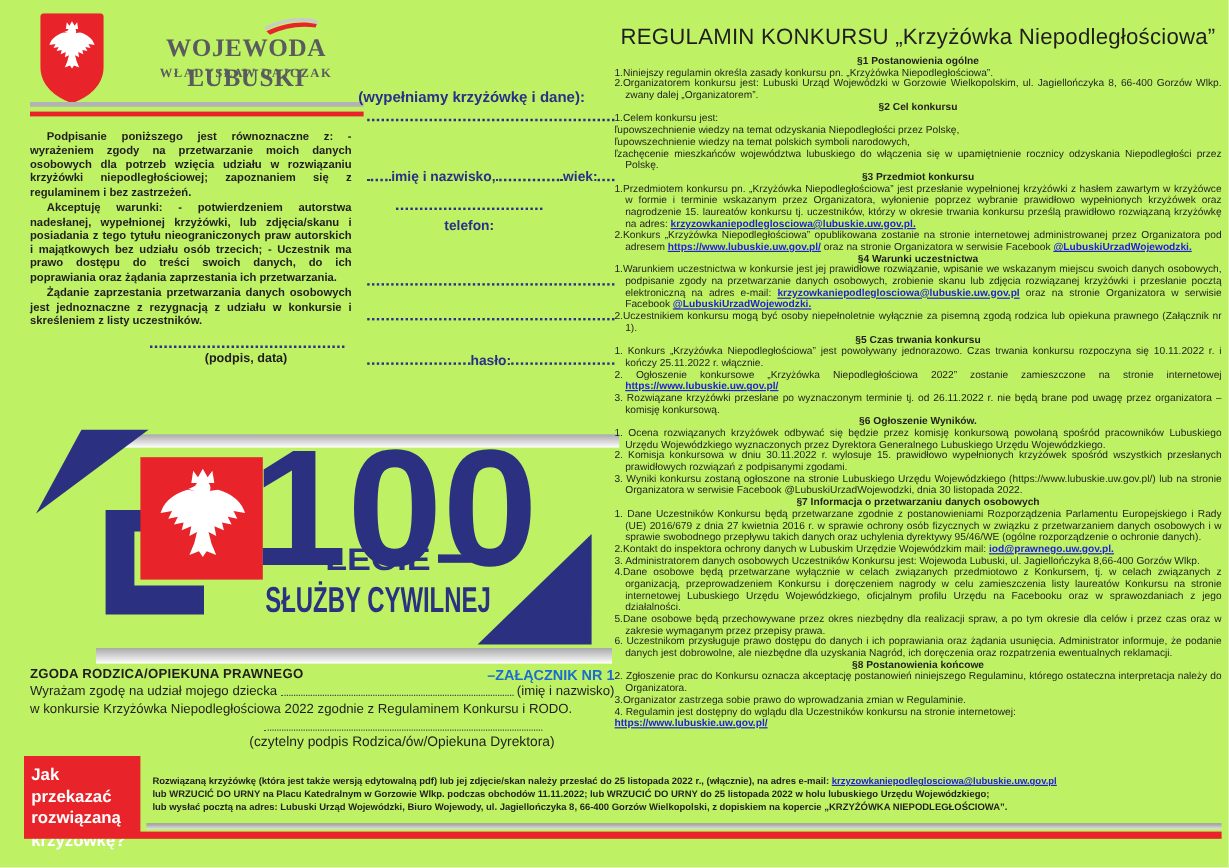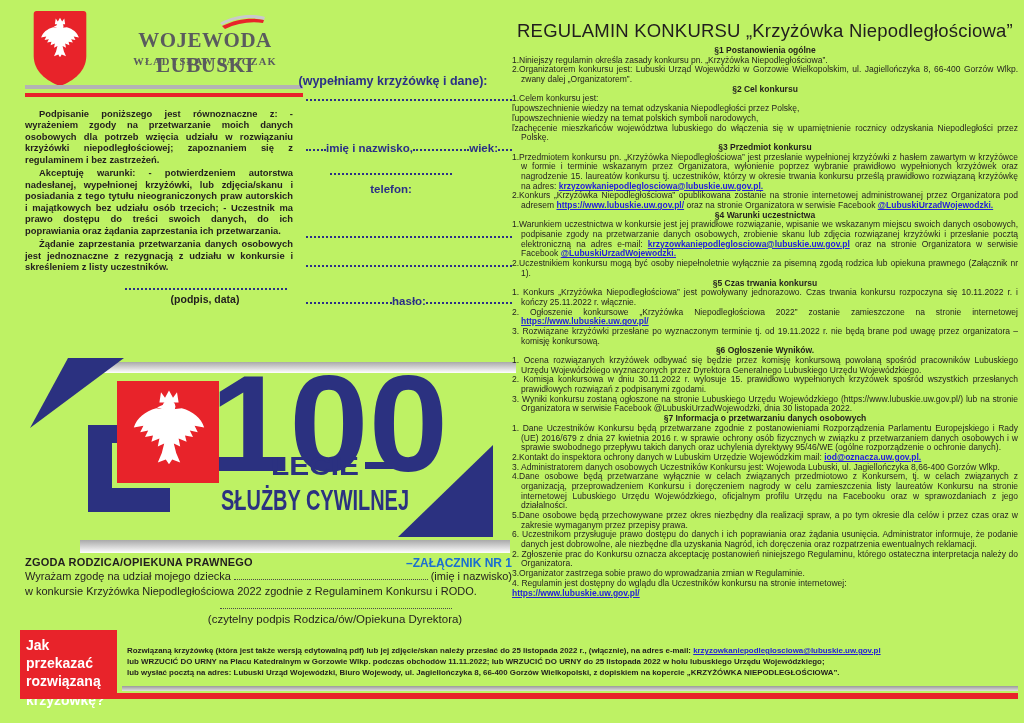--- a/index.html
+++ b/index.html
@@ -145,32 +145,33 @@
       <div class="item"><span>ľzachęcenie mieszkańców województwa lubuskiego do włączenia się w upamiętnienie  rocznicy odzyskania Niepodległości przez Polskę.</span></div>
       <div class="sec-h">§3  Przedmiot konkursu</div>
       <div class="item"><span>1.Przedmiotem konkursu pn. „Krzyżówka Niepodległościowa” jest przesłanie wypełnionej krzyżówki z hasłem zawartym w krzyżówce w formie i terminie wskazanym przez Organizatora, wyłonienie poprzez wybranie prawidłowo wypełnionych krzyżówek oraz nagrodzenie 15. laureatów konkursu tj. uczestników, którzy w okresie trwania konkursu prześlą prawidłowo rozwiązaną krzyżówkę na adres: </span><span class="lnk">krzyzowkaniepodleglosciowa@lubuskie.uw.gov.pl.</span></div>
       <div class="item"><span>2.Konkurs „Krzyżówka Niepodległościowa” opublikowana zostanie na stronie internetowej administrowanej przez Organizatora pod adresem </span><span class="lnk">https://www.lubuskie.uw.gov.pl/</span><span> oraz na stronie Organizatora w serwisie Facebook </span><span class="lnk">@LubuskiUrzadWojewodzki.</span></div>
       <div class="sec-h">§4  Warunki uczestnictwa</div>
       <div class="item"><span>1.Warunkiem uczestnictwa w konkursie jest jej prawidłowe rozwiązanie, wpisanie we wskazanym miejscu swoich danych osobowych, podpisanie zgody na przetwarzanie danych osobowych, zrobienie skanu lub zdjęcia rozwiązanej krzyżówki i przesłanie pocztą elektroniczną na adres e-mail: </span><span class="lnk">krzyzowkaniepodleglosciowa@lubuskie.uw.gov.pl</span><span> oraz na stronie Organizatora w serwisie Facebook </span><span class="lnk">@LubuskiUrzadWojewodzki.</span></div>
       <div class="item"><span>2.Uczestnikiem konkursu mogą być osoby niepełnoletnie wyłącznie za pisemną zgodą rodzica lub opiekuna prawnego (Załącznik nr 1).</span></div>
       <div class="sec-h">§5  Czas trwania konkursu</div>
       <div class="item"><span>1. Konkurs „Krzyżówka Niepodległościowa” jest powoływany jednorazowo. Czas trwania konkursu rozpoczyna się 10.11.2022 r. i kończy 25.11.2022 r. włącznie.</span></div>
       <div class="item"><span>2. Ogłoszenie konkursowe „Krzyżówka Niepodległościowa 2022” zostanie zamieszczone na stronie internetowej </span><span class="lnk">https://www.lubuskie.uw.gov.pl/</span></div>
-      <div class="item"><span>3. Rozwiązane krzyżówki przesłane po wyznaczonym terminie tj. od 19.11.2022 r. nie będą brane pod uwagę przez organizatora – komisję konkursową.</span></div>
+      <div class="item"><span>3. Rozwiązane krzyżówki przesłane po wyznaczonym terminie tj. od 26.11.2022 r. nie będą brane pod uwagę przez organizatora – komisję konkursową.</span></div>
       <div class="sec-h">§6  Ogłoszenie Wyników.</div>
       <div class="item"><span>1. Ocena rozwiązanych krzyżówek odbywać się będzie przez komisję konkursową powołaną spośród pracowników Lubuskiego Urzędu Wojewódzkiego wyznaczonych przez Dyrektora Generalnego Lubuskiego Urzędu Wojewódzkiego.</span></div>
       <div class="item"><span>2. Komisja konkursowa w dniu 30.11.2022 r. wylosuje 15. prawidłowo wypełnionych krzyżówek spośród wszystkich przesłanych prawidłowych rozwiązań z podpisanymi zgodami.</span></div>
       <div class="item"><span>3. Wyniki konkursu zostaną ogłoszone na stronie Lubuskiego Urzędu Wojewódzkiego (https://www.lubuskie.uw.gov.pl/)  lub na stronie Organizatora w serwisie Facebook @LubuskiUrzadWojewodzki, dnia 30 listopada 2022.</span></div>
       <div class="sec-h">§7  Informacja o przetwarzaniu danych osobowych</div>
       <div class="item"><span>1. Dane Uczestników Konkursu będą przetwarzane zgodnie z postanowieniami Rozporządzenia Parlamentu Europejskiego i Rady (UE) 2016/679 z dnia 27 kwietnia 2016 r. w sprawie ochrony osób fizycznych w związku z przetwarzaniem danych osobowych i w sprawie swobodnego przepływu takich danych oraz uchylenia dyrektywy 95/46/WE (ogólne rozporządzenie o ochronie danych).</span></div>
-      <div class="item"><span>2.Kontakt do inspektora ochrony danych w Lubuskim Urzędzie Wojewódzkim mail: </span><span class="lnk">iod@oznacza.uw.gov.pl.</span></div>
+      <div class="item"><span>2.Kontakt do inspektora ochrony danych w Lubuskim Urzędzie Wojewódzkim mail: </span><span class="lnk">iod@prawnego.uw.gov.pl.</span></div>
       <div class="item"><span>3. Administratorem danych osobowych Uczestników Konkursu jest: Wojewoda Lubuski, ul. Jagiellończyka 8,66-400 Gorzów Wlkp.</span></div>
       <div class="item"><span>4.Dane osobowe będą przetwarzane wyłącznie w celach związanych przedmiotowo z Konkursem, tj. w celach związanych z organizacją, przeprowadzeniem Konkursu i doręczeniem nagrody w celu zamieszczenia listy laureatów Konkursu na stronie internetowej Lubuskiego Urzędu Wojewódzkiego, oficjalnym profilu Urzędu na Facebooku oraz w sprawozdaniach z jego działalności.</span></div>
       <div class="item"><span>5.Dane osobowe będą przechowywane przez okres niezbędny dla realizacji spraw, a po tym okresie dla celów i przez czas oraz w zakresie wymaganym przez przepisy prawa.</span></div>
       <div class="item"><span>6. Uczestnikom przysługuje prawo dostępu do danych i ich poprawiania oraz żądania usunięcia. Administrator informuje, że podanie danych jest dobrowolne, ale niezbędne dla uzyskania Nagród, ich doręczenia oraz rozpatrzenia ewentualnych reklamacji.</span></div>
+      <div class="sec-h">§8  Postanowienia końcowe</div>
       <div class="item"><span>2. Zgłoszenie prac do Konkursu oznacza akceptację postanowień niniejszego Regulaminu, którego ostateczna interpretacja należy do Organizatora.</span></div>
       <div class="item"><span>3.Organizator zastrzega sobie prawo do wprowadzania zmian w Regulaminie.</span></div>
       <div class="item"><span>4. Regulamin jest dostępny do wglądu dla Uczestników konkursu na stronie internetowej:</span></div>
       <div class="item"><span class="lnk">https://www.lubuskie.uw.gov.pl/</span></div>
     </div>
 
   <div class="zg-head">ZGODA RODZICA/OPIEKUNA PRAWNEGO</div>
   <div class="zg-att">–ZAŁĄCZNIK NR 1</div>
   <div class="zg-l1">
     <span>Wyrażam zgodę na udział mojego dziecka</span>

